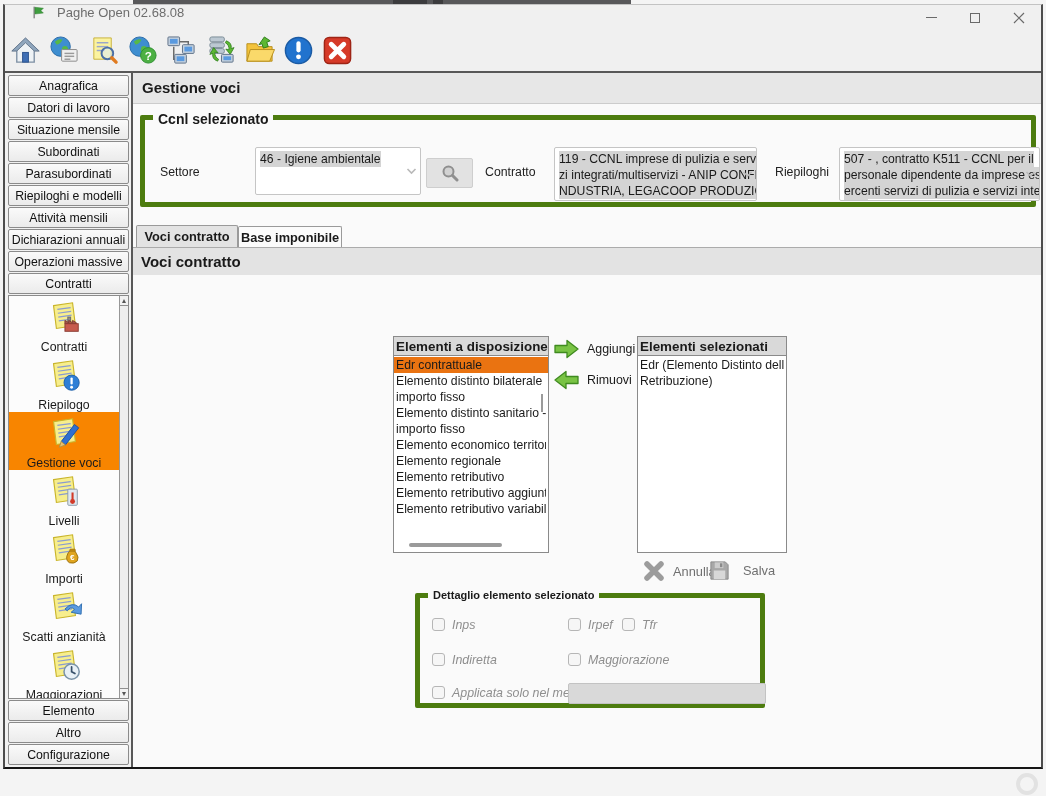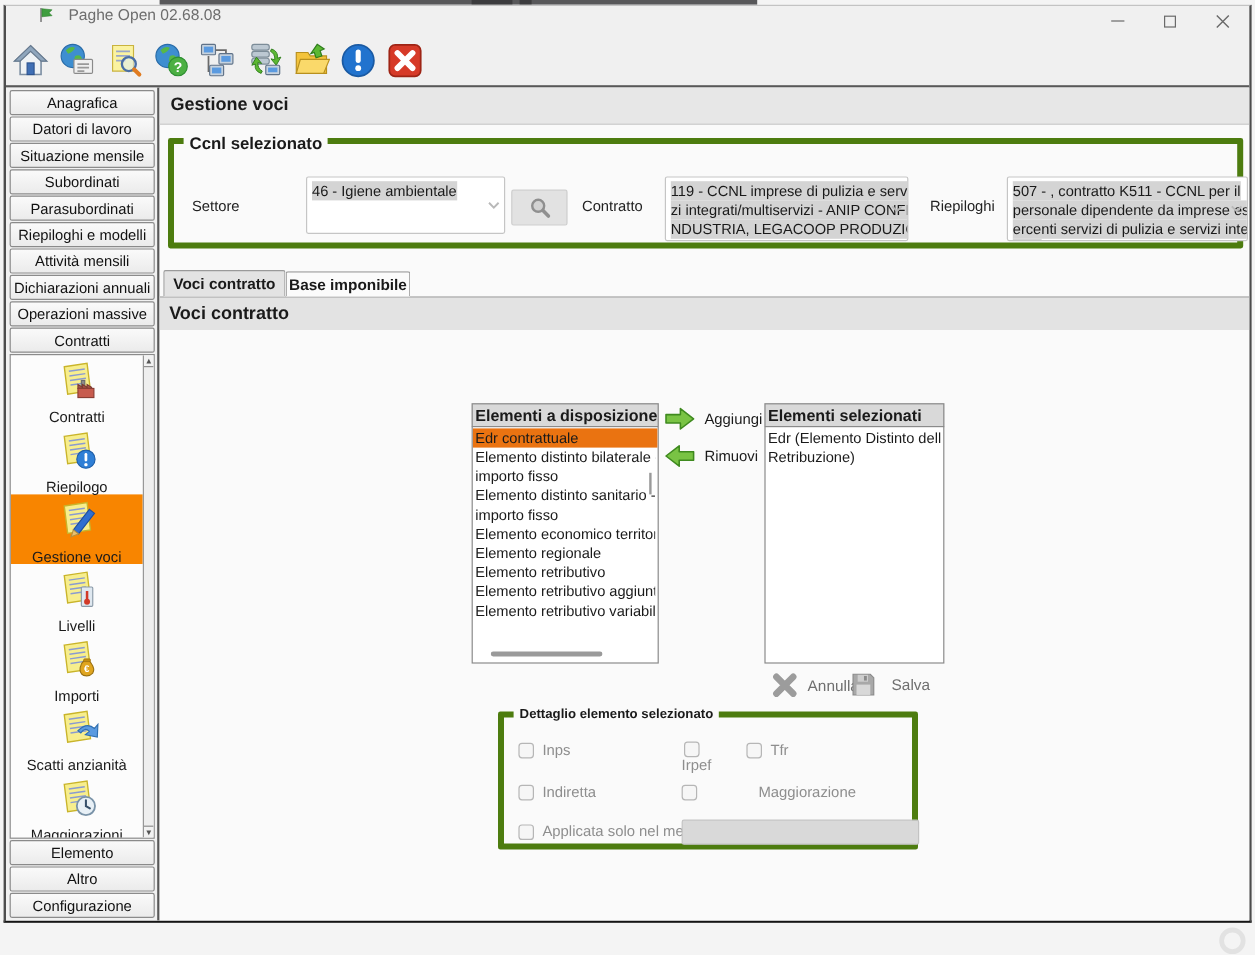--- a/index.html
+++ b/index.html
@@ -82,21 +82,21 @@
   .list-body { background:#fff; border:1px solid #8a8a8a; margin-top:-1px; position:relative; overflow:hidden; font-size:12.2px; line-height:16px; padding:1px 2px 0 2px; }
   .list-item { cursor:default; }
   .list-item .ln { white-space:nowrap; overflow:hidden; }
   .list-item.selected { background:#ea7311; margin:0 -2px; padding:0 2px; }
   .av-vscroll { position:absolute; right:5px; width:2.5px; background:#9a9a9a; }
   .av-hscroll { position:absolute; height:3.5px; background:#9a9a9a; border-radius:2px; }
 
   .xfer-btn { position:absolute; display:flex; align-items:center; gap:7px; font-size:12.4px; cursor:default; }
   .action-btn { position:absolute; display:flex; align-items:center; gap:7px; font-size:12.8px; color:#6f6f6f; cursor:default; }
 
-  .checkbox-row { position:absolute; display:flex; align-items:center; cursor:default; }
+  .checkbox-row { position:absolute; display:flex; cursor:default;font-style:italic; }
   .cb { width:13px; height:13px; border:1px solid #b6b6b6; border-radius:3px; background:#f6f6f6; margin-right:7px; flex:0 0 auto; }
   .cb-label { font-size:12.4px; color:#8e8e8e; white-space:nowrap; }
   .input-disabled { position:absolute; background:#d9d9d9; border:1px solid #c3c3c3; border-radius:2px; font-size:12.2px; line-height:19px; padding:0 3px; color:#555; }
 
   .ring { position:absolute; left:1016px; top:773px; width:22px; height:22px; border-radius:50%; border:4px solid #e2e2e2; background:transparent; }
 </style>
 </head>
 <body>
 
 <div class="top-strip">
@@ -466,33 +466,33 @@
           </svg>
         <span>Salva</span>
       </div>
 
       <div class="groupbox" style="left:282px; top:520px; width:350px; height:115px;">
         <span class="legend" style="font-size:11px;">Dettaglio elemento selezionato</span>
         <div class="checkbox-row" style="left:12px; top:20px;">
             <span class="cb"></span>
             <span class="cb-label">Inps</span>
           </div>
-        <div class="checkbox-row" style="left:148px; top:20px;flex-direction:column;">
+        <div class="checkbox-row" style="left:148px; top:20px;">
             <span class="cb"></span>
             <span class="cb-label">Irpef</span>
           </div>
         <div class="checkbox-row" style="left:202px; top:20px;">
             <span class="cb"></span>
             <span class="cb-label">Tfr</span>
           </div>
         <div class="checkbox-row" style="left:12px; top:55px;">
             <span class="cb"></span>
             <span class="cb-label">Indiretta</span>
           </div>
-        <div class="checkbox-row" style="left:148px; top:55px;gap:44px;">
+        <div class="checkbox-row" style="left:148px; top:55px;">
             <span class="cb"></span>
             <span class="cb-label">Maggiorazione</span>
           </div>
         <div class="checkbox-row" style="left:12px; top:88px;">
             <span class="cb"></span>
             <span class="cb-label">Applicata solo nel mese</span>
           </div>
         <div class="input-disabled" style="left:148px; top:85px; width:198px; height:21px;"></div>
       </div>
 

